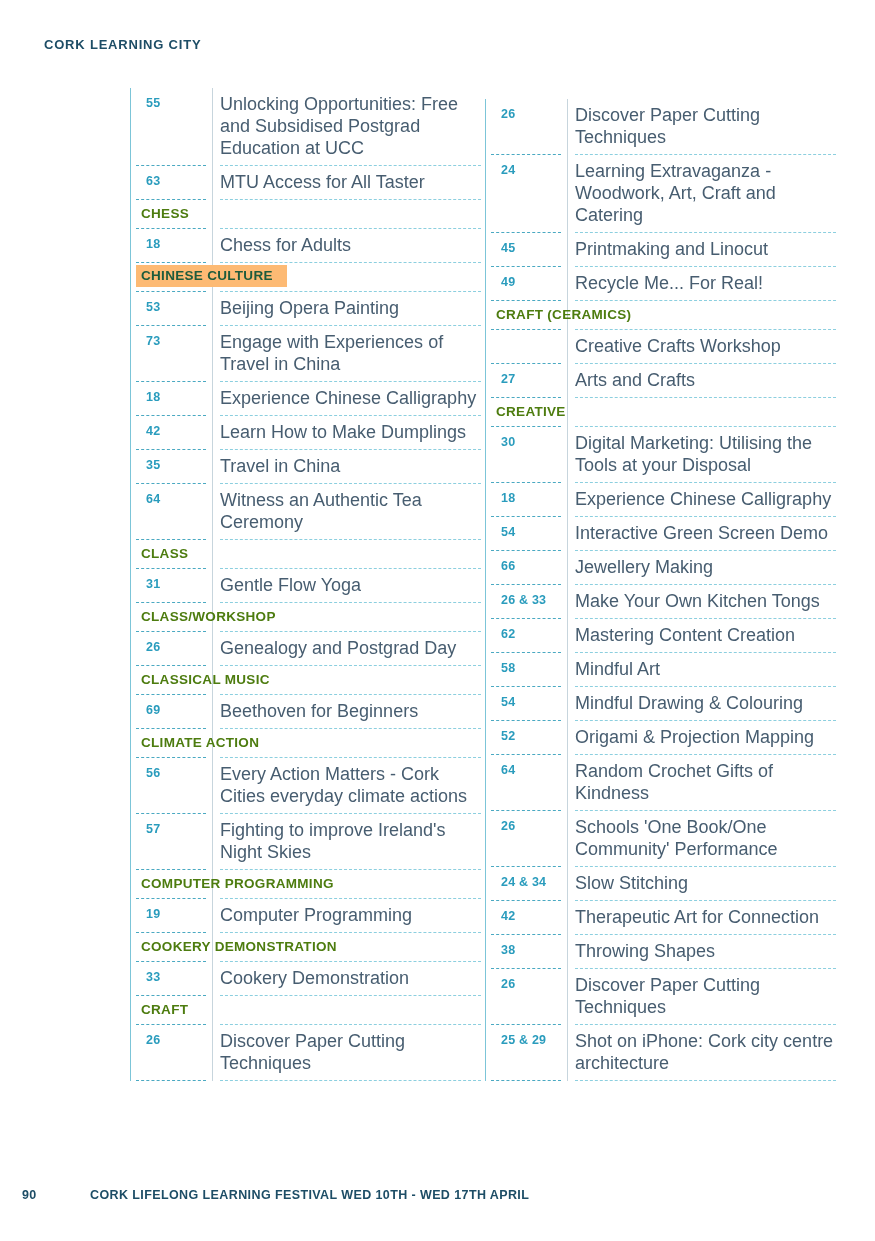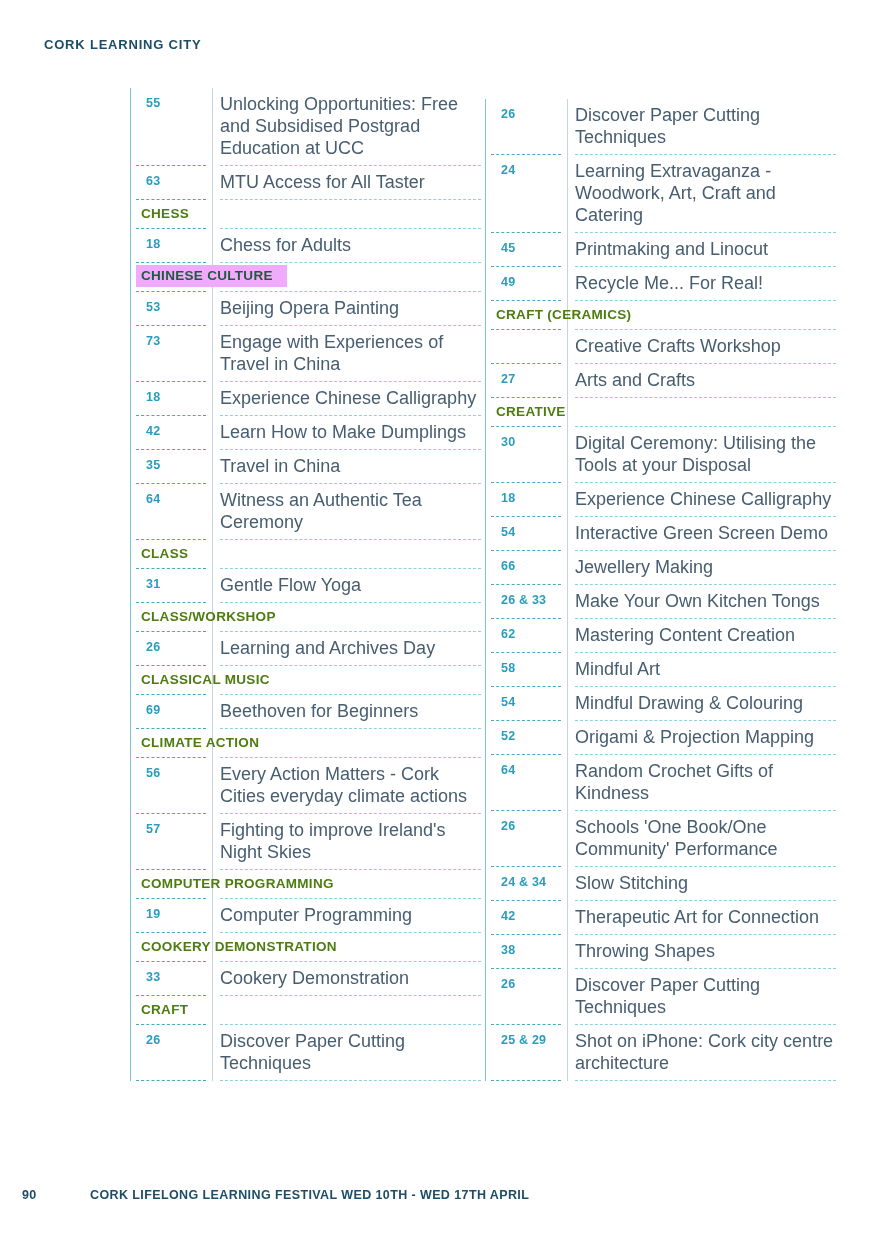--- a/index.html
+++ b/index.html
@@ -40,21 +40,21 @@
     font-size:18px;line-height:22px;color:#475d70;
   }
   .header-row{height:29px;}
   .header-row .cell{height:100%;box-sizing:border-box;}
   .cat-label{
     position:absolute;left:5px;top:6px;white-space:nowrap;
     font-size:13.5px;font-weight:bold;color:#4d7c0f;letter-spacing:0.3px;
   }
   .cat-label.hl{
     left:0;top:2px;
-    background:#f0abfc;color:#1e5b3c;
+    background:#fdba74;color:#1e5b3c;
     padding:3px 14px 4px 5px;
   }
   .page-footer{
     position:absolute;left:0;top:1188px;width:875px;
     font-size:12.5px;font-weight:bold;color:#1d4d66;letter-spacing:0.4px;
   }
   .footer-num{position:absolute;left:22px;top:0;}
   .footer-text{position:absolute;left:90px;top:0;}
 </style>
 </head>
@@ -121,21 +121,21 @@
         <div class="cell num-cell">31</div>
         <div class="cell title-cell">Gentle Flow Yoga</div>
       </div>
       <div class="row header-row">
         <div class="cell num-cell"></div>
         <div class="cell title-cell"></div>
         <span class="cat-label">CLASS/WORKSHOP</span>
       </div>
       <div class="row item-row">
         <div class="cell num-cell">26</div>
-        <div class="cell title-cell">Learning and Archives Day</div>
+        <div class="cell title-cell">Genealogy and Postgrad Day</div>
       </div>
       <div class="row header-row">
         <div class="cell num-cell"></div>
         <div class="cell title-cell"></div>
         <span class="cat-label">CLASSICAL MUSIC</span>
       </div>
       <div class="row item-row">
         <div class="cell num-cell">69</div>
         <div class="cell title-cell">Beethoven for Beginners</div>
       </div>
@@ -212,21 +212,21 @@
         <div class="cell num-cell">27</div>
         <div class="cell title-cell">Arts and Crafts</div>
       </div>
       <div class="row header-row">
         <div class="cell num-cell"></div>
         <div class="cell title-cell"></div>
         <span class="cat-label">CREATIVE</span>
       </div>
       <div class="row item-row">
         <div class="cell num-cell">30</div>
-        <div class="cell title-cell">Digital Ceremony: Utilising the Tools at your Disposal</div>
+        <div class="cell title-cell">Digital Marketing: Utilising the Tools at your Disposal</div>
       </div>
       <div class="row item-row">
         <div class="cell num-cell">18</div>
         <div class="cell title-cell">Experience Chinese Calligraphy</div>
       </div>
       <div class="row item-row">
         <div class="cell num-cell">54</div>
         <div class="cell title-cell">Interactive Green Screen Demo</div>
       </div>
       <div class="row item-row">

